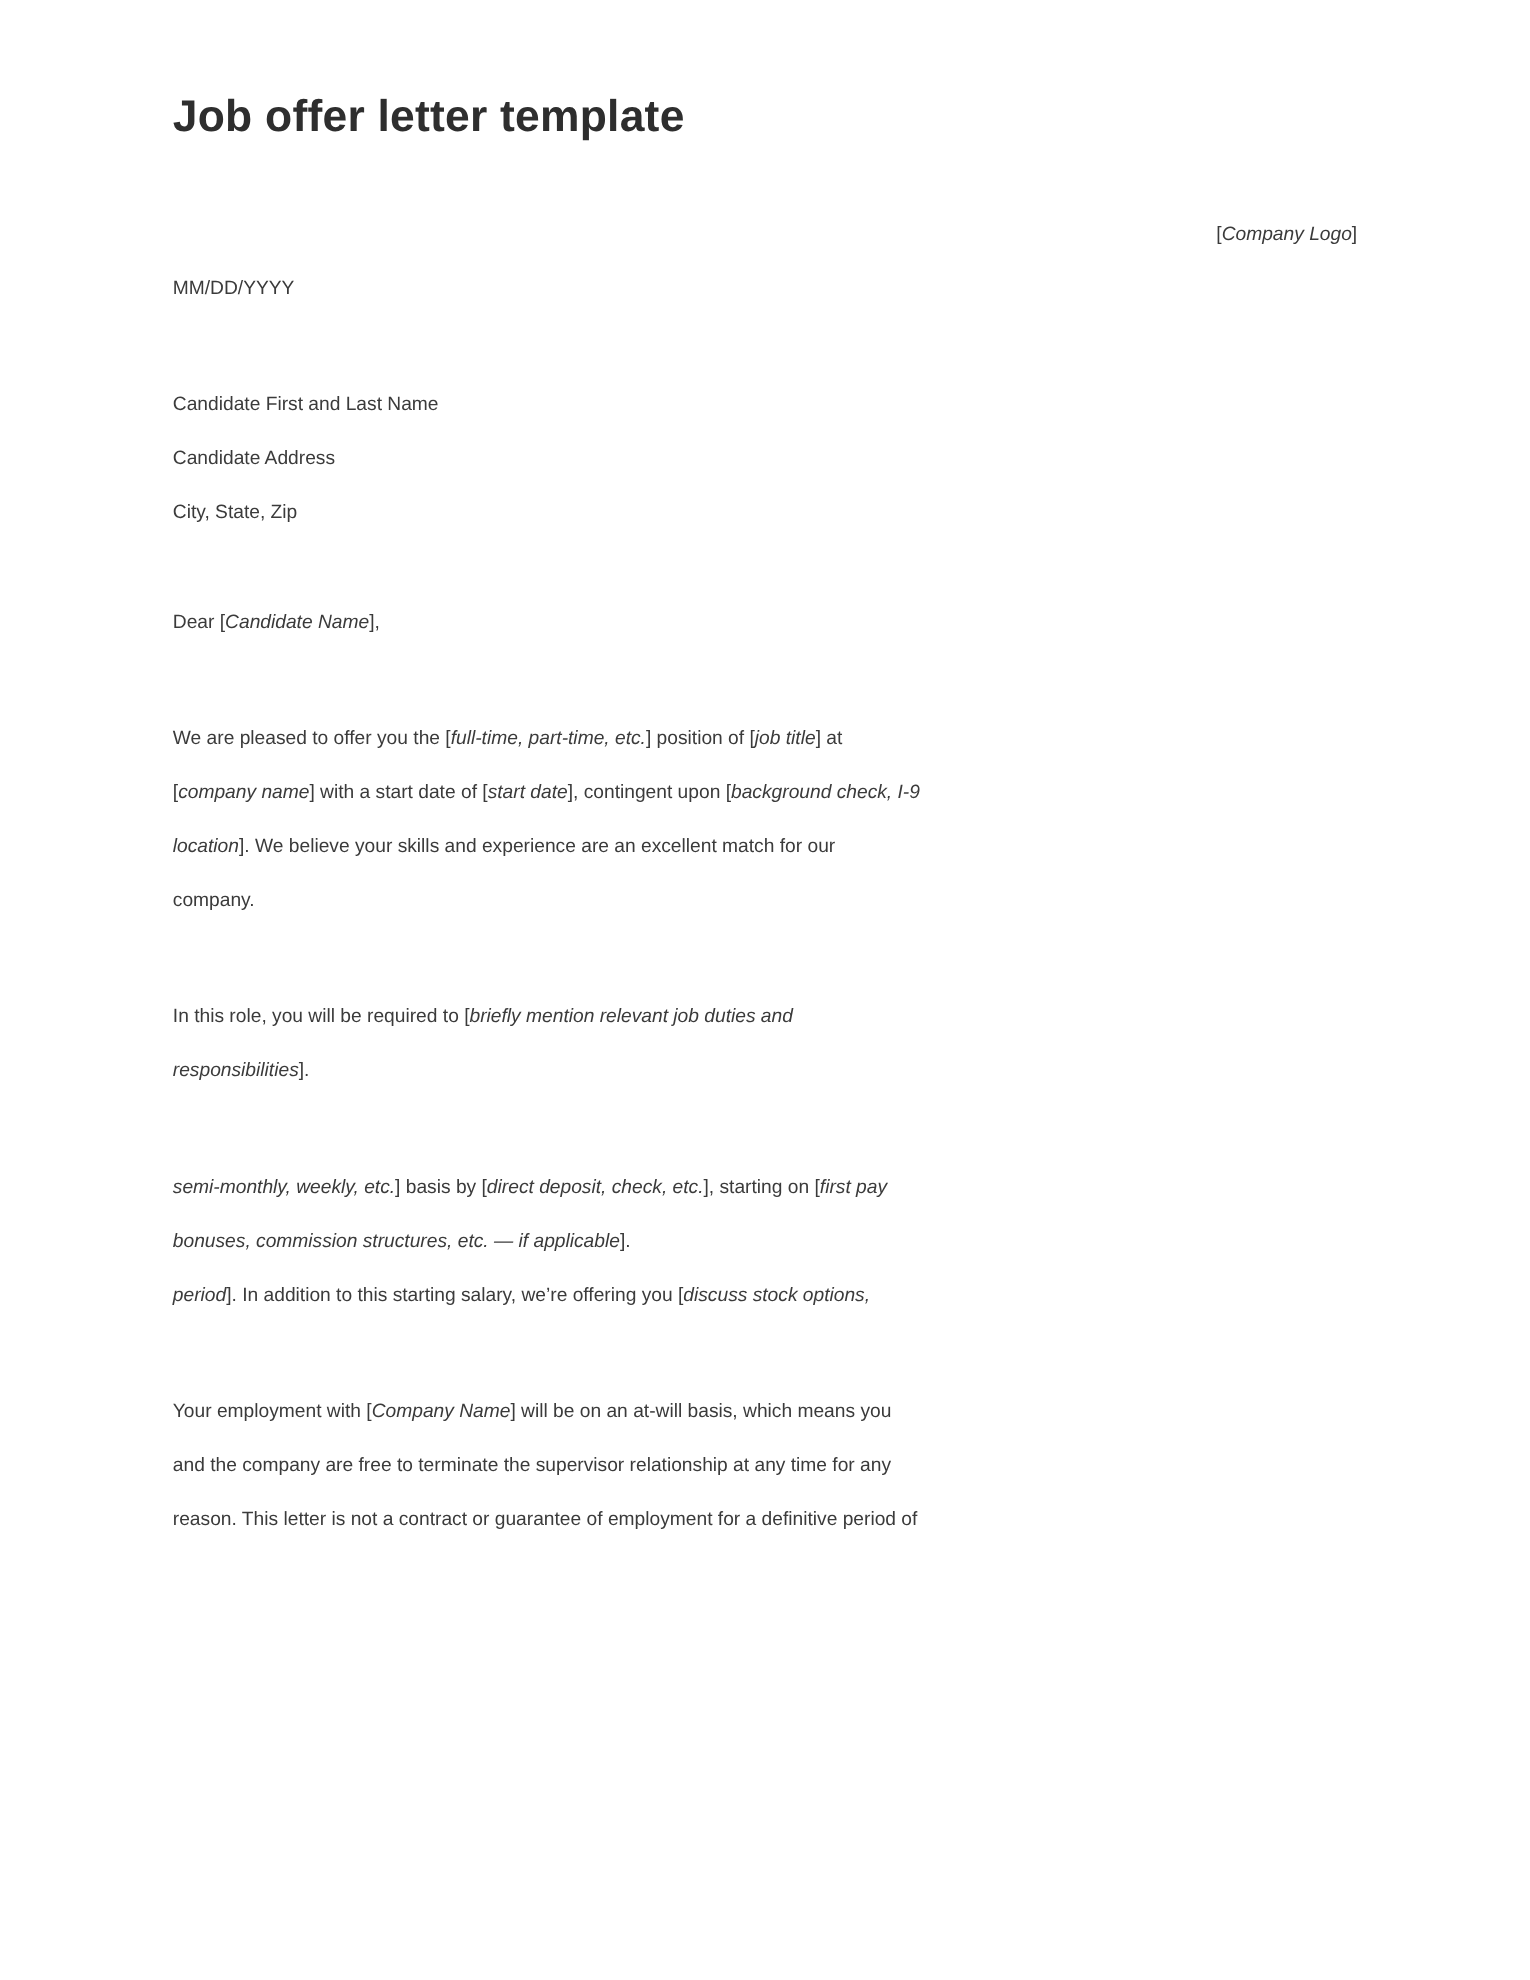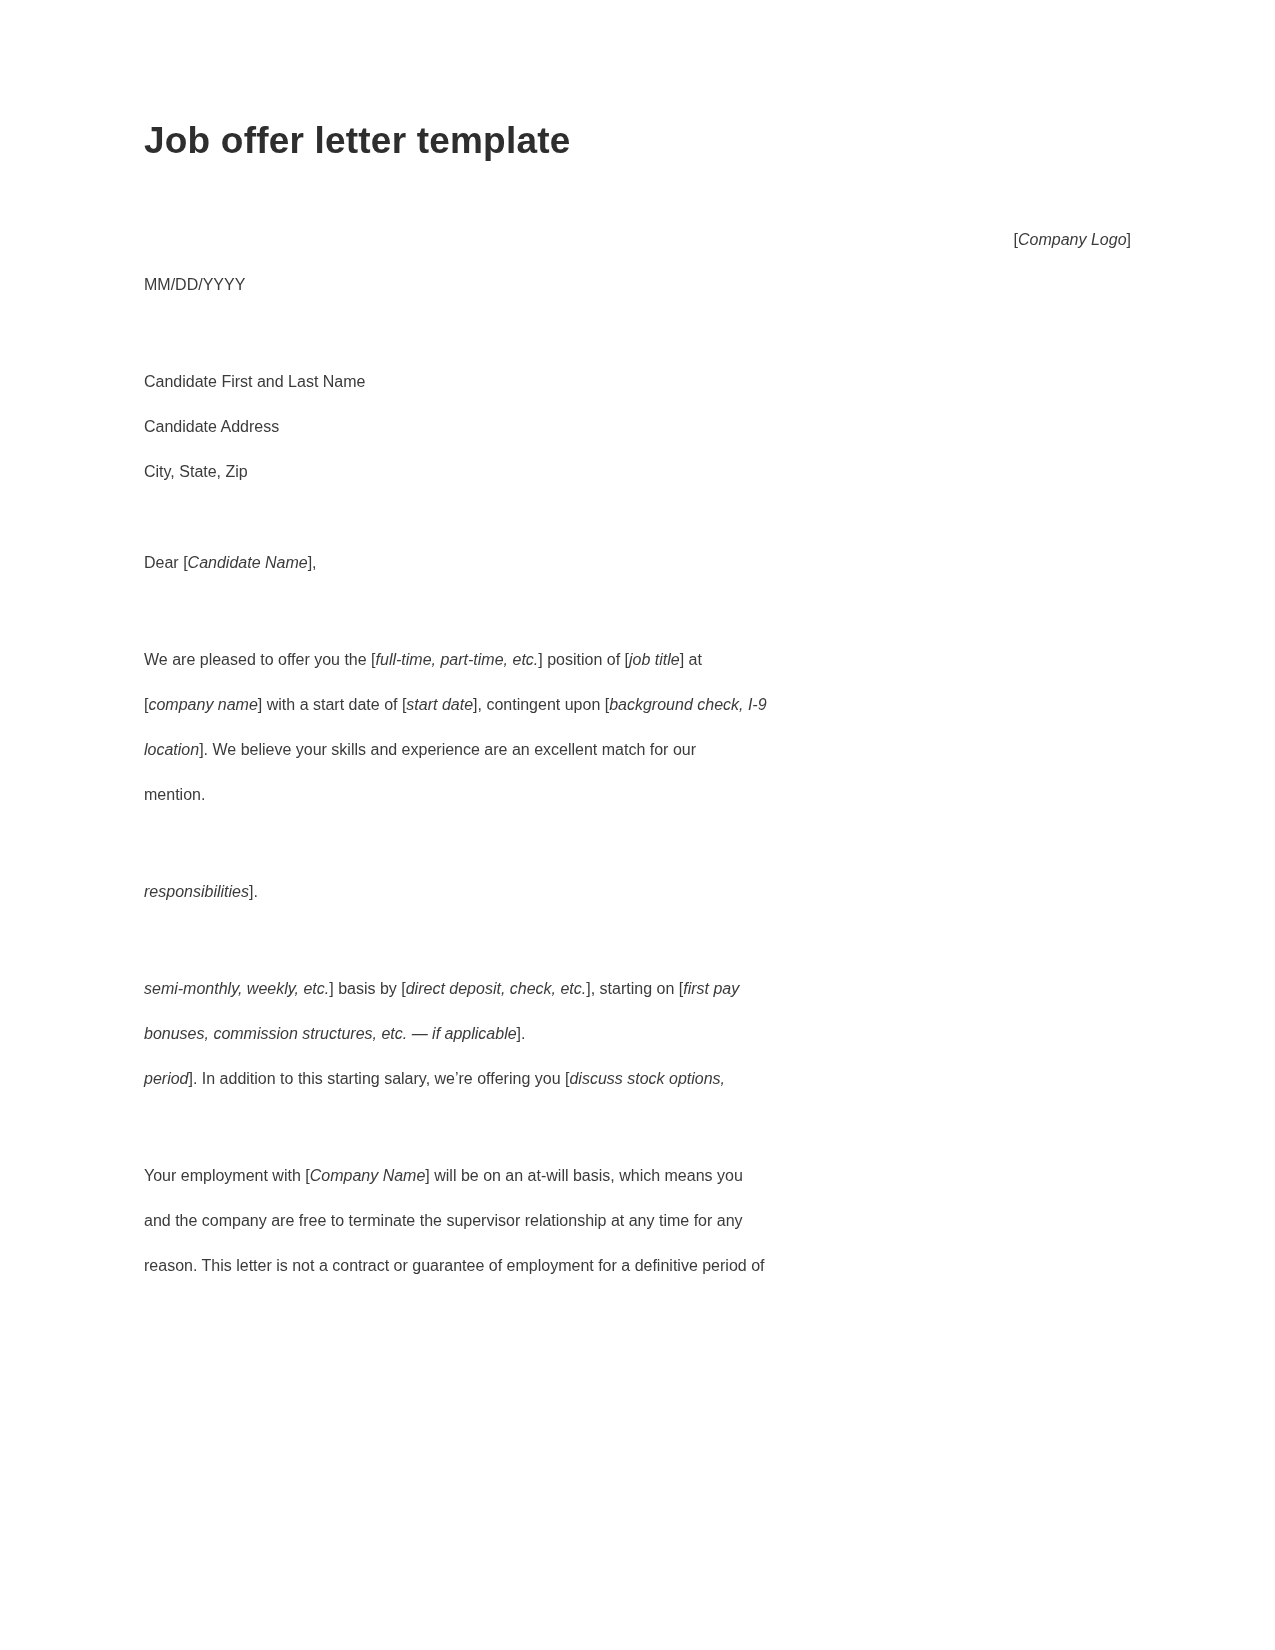--- a/index.html
+++ b/index.html
@@ -11,21 +11,21 @@
     width: 1275px;
     height: 1650px;
     overflow: hidden;
     font-family: "Liberation Sans", "DejaVu Sans", sans-serif;
     color: var(--body-color, #3b3b3b);
   }
   .page {
     box-sizing: border-box;
     width: 1275px;
     height: 1650px;
-    padding: 119px 144px 0 144px;
+    padding: 75px 144px 0 144px;
     background: var(--page-bg, #ffffff);
   }
   h1.doc-title {
     font-size: 37px;
     font-weight: bold;
     line-height: 44px;
     margin: 0 0 54px 0;
     color: var(--title-color, #2e2e2e);
     letter-spacing: 0.2px;
   }
@@ -69,23 +69,24 @@
         <div class="line" data-name="text-line"><span data-name="text-run">Candidate Address</span></div>
         <div class="line" data-name="text-line"><span data-name="text-run">City, State, Zip</span></div>
       </div>
       <div class="block" data-name="salutation-line">
         <div class="line" data-name="text-line"><span data-name="text-run">Dear [</span><em data-name="placeholder-text-run">Candidate Name</em><span data-name="text-run">],</span></div>
       </div>
       <div class="block" data-name="paragraph-offer">
         <div class="line" data-name="text-line"><span data-name="text-run">We are pleased to offer you the [</span><em data-name="placeholder-text-run">full-time, part-time, etc.</em><span data-name="text-run">] position of [</span><em data-name="placeholder-text-run">job title</em><span data-name="text-run">] at</span></div>
         <div class="line" data-name="text-line"><span data-name="text-run">[</span><em data-name="placeholder-text-run">company name</em><span data-name="text-run">] with a start date of [</span><em data-name="placeholder-text-run">start date</em><span data-name="text-run">], contingent upon [</span><em data-name="placeholder-text-run">background check, I-9</em></div>
         <div class="line" data-name="text-line"><em data-name="placeholder-text-run">location</em><span data-name="text-run">]. We believe your skills and experience are an excellent match for our</span></div>
-        <div class="line" data-name="text-line"><span data-name="text-run">mention.</span></div>
+        <div class="line" data-name="text-line"><span data-name="text-run">company.</span></div>
       </div>
       <div class="block" data-name="paragraph-duties">
+        <div class="line" data-name="text-line"><span data-name="text-run">In this role, you will be required to [</span><em data-name="placeholder-text-run">briefly mention relevant job duties and</em></div>
         <div class="line" data-name="text-line"><em data-name="placeholder-text-run">responsibilities</em><span data-name="text-run">].</span></div>
       </div>
       <div class="block" data-name="paragraph-salary">
         <div class="line" data-name="text-line"><em data-name="placeholder-text-run">semi-monthly, weekly, etc.</em><span data-name="text-run">] basis by [</span><em data-name="placeholder-text-run">direct deposit, check, etc.</em><span data-name="text-run">], starting on [</span><em data-name="placeholder-text-run">first pay</em></div>
         <div class="line" data-name="text-line"><em data-name="placeholder-text-run">bonuses, commission structures, etc. — if applicable</em><span data-name="text-run">].</span></div>
         <div class="line" data-name="text-line"><em data-name="placeholder-text-run">period</em><span data-name="text-run">]. In addition to this starting salary, we’re offering you [</span><em data-name="placeholder-text-run">discuss stock options,</em></div>
       </div>
       <div class="block" data-name="paragraph-at-will">
         <div class="line" data-name="text-line"><span data-name="text-run">Your employment with [</span><em data-name="placeholder-text-run">Company Name</em><span data-name="text-run">] will be on an at-will basis, which means you</span></div>
         <div class="line" data-name="text-line"><span data-name="text-run">and the company are free to terminate the supervisor relationship at any time for any</span></div>

